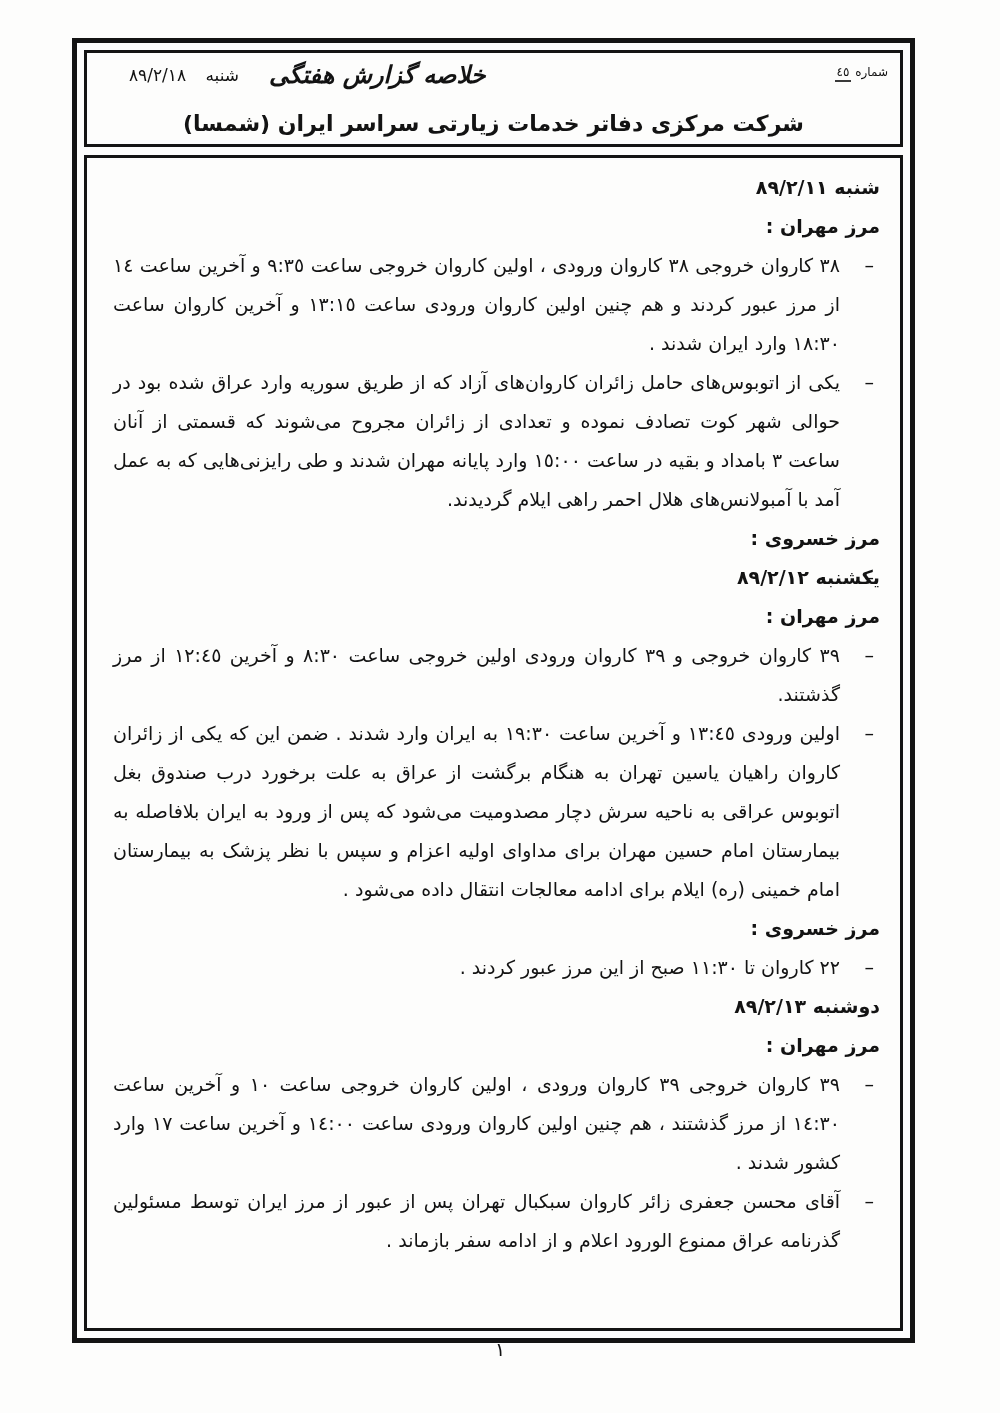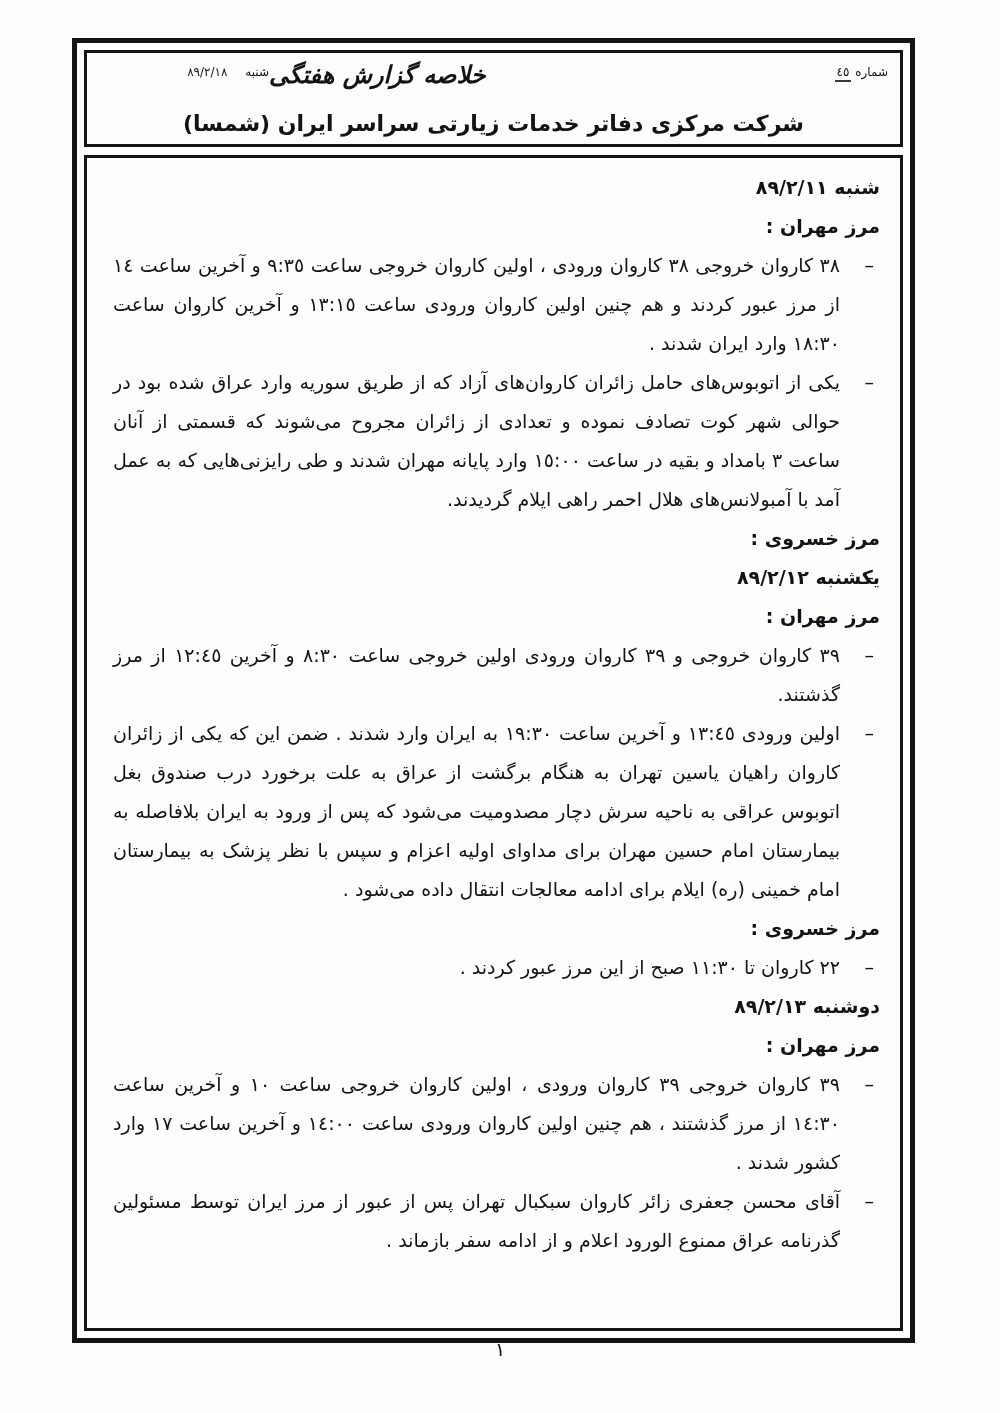--- a/index.html
+++ b/index.html
@@ -43,25 +43,25 @@
   }
   .hdr-title{
     font-size:24px;
     font-weight:bold;
     text-align:left;
     flex:1;
     padding-top:2px;
     font-style:italic;
   }
   .hdr-date{
-    font-size:12px;
+    font-size:17px;
     white-space:nowrap;
     padding-top:6px;
     width:170px;
-    text-align:right;
+    text-align:center;
   }
   .hdr-date .w{margin-left:14px;}
   .hdr-sub{
     font-size:22px;
     font-weight:bold;
     text-align:center;
     margin-top:22px;
   }
   .body-box{
     border:3px solid #141414;

